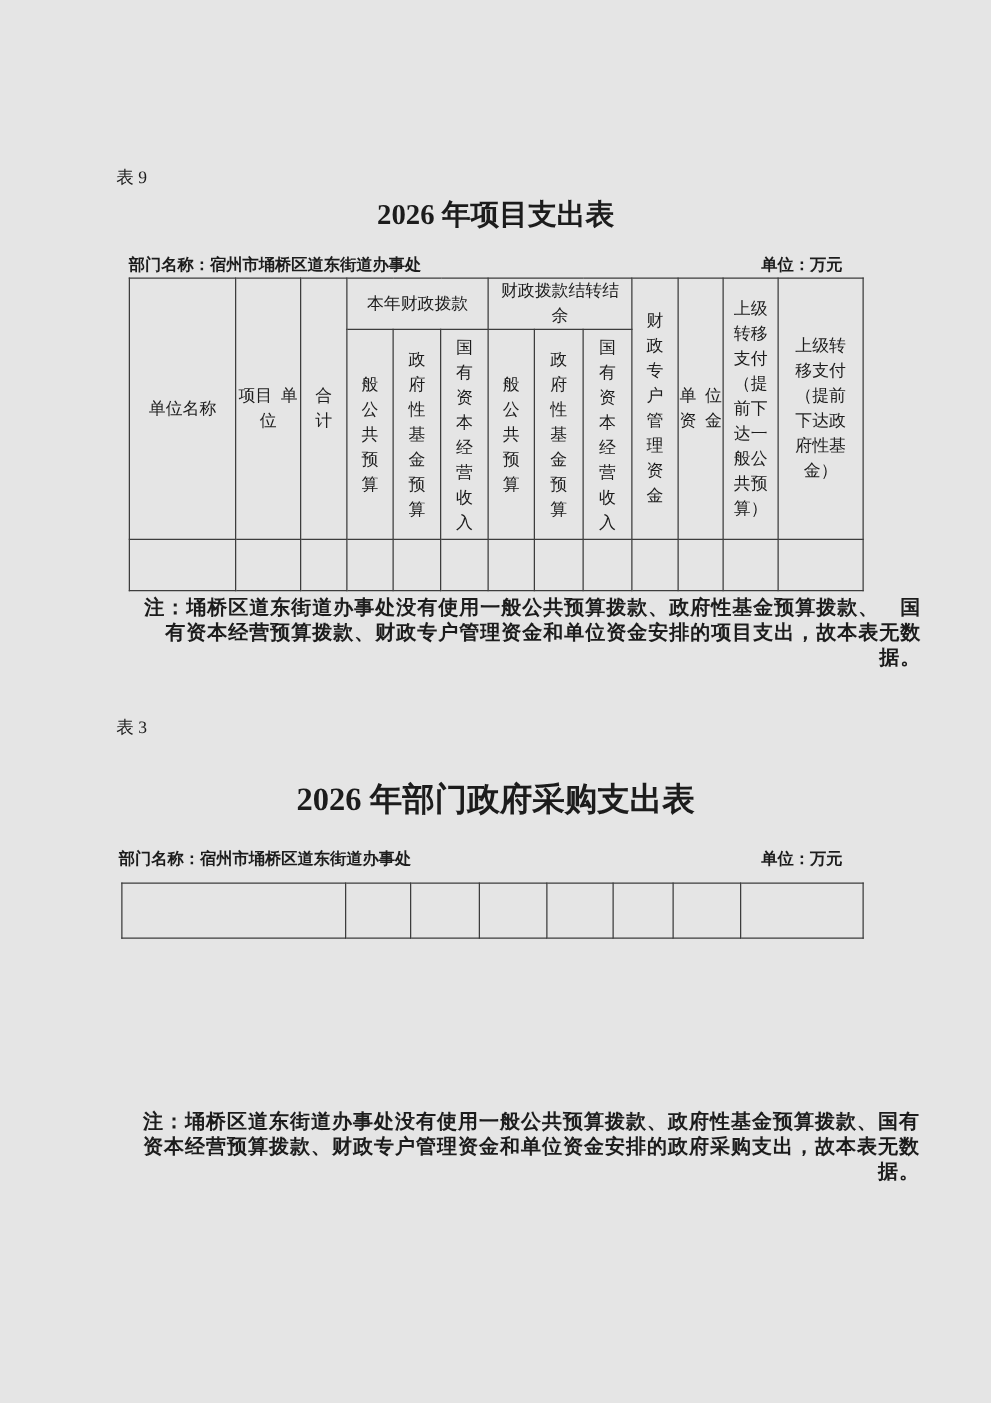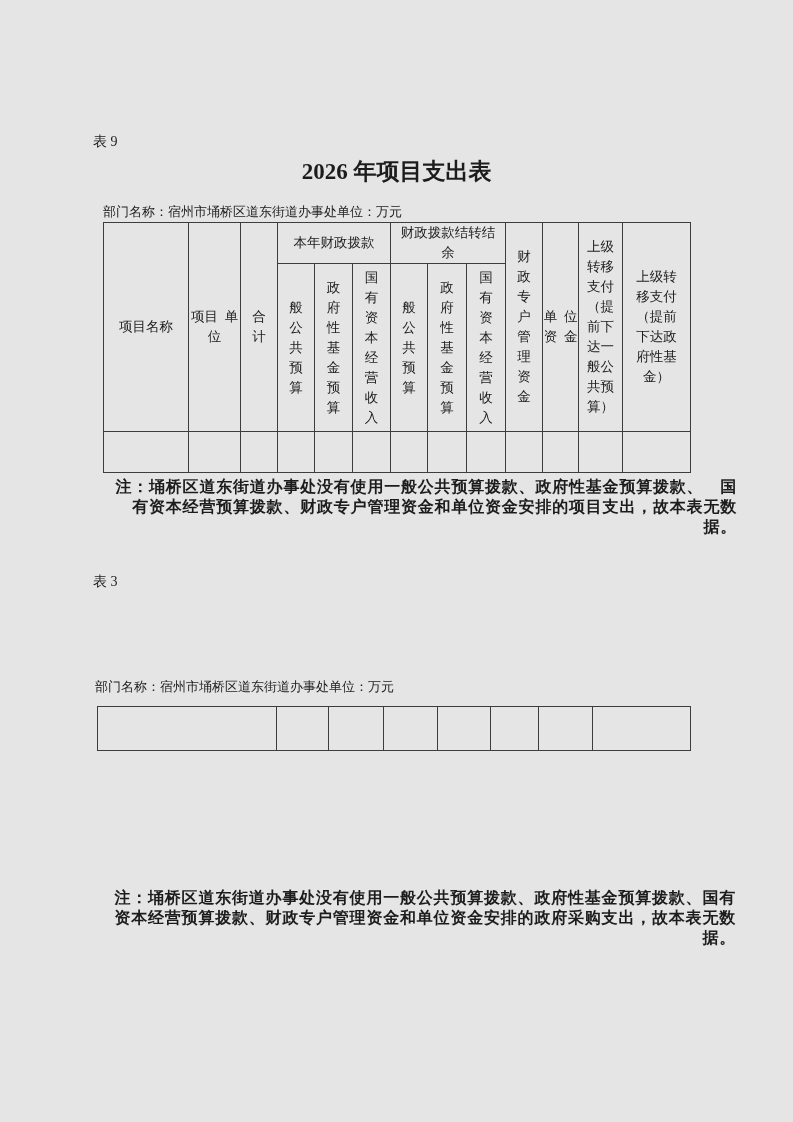--- a/index.html
+++ b/index.html
@@ -5,21 +5,21 @@
   html,body{margin:0;padding:0;background:#ffffff;}
   .page{
     position:relative;width:793px;height:1122px;background:#e5e5e5;overflow:hidden;
     font-family:"Liberation Serif","DejaVu Serif",serif;color:#1c1c1c;
   }
   .abs{position:absolute;}
   .tbl-label{font-size:14px;}
   .doc-title{left:0;right:0;text-align:center;font-weight:bold;font-family:Liberation Serif, serif;}
   .title-1{top:156px;font-size:23px;}
   .title-2{top:622px;font-size:26px;}
-  .meta-row{display:flex;justify-content:flex-start;font-size:13px;font-weight:normal;}
+  .meta-row{display:flex;justify-content:space-between;font-size:13px;font-weight:bold;}
   table{border-collapse:collapse;table-layout:fixed;border:1.5px solid #3d3d3d;}
   th,td{border:1px solid #3d3d3d;padding:0;font-weight:normal;
         text-align:center;vertical-align:middle;white-space:pre-line;overflow:hidden;}
   .t1 th,.t1 td{font-size:13.5px;line-height:20px;}
   .t2 th,.t2 td{font-size:13.5px;line-height:21px;}
   .note{font-size:16px;font-weight:bold;line-height:20px;letter-spacing:0.8px;white-space:pre-line;text-align:right;}
 </style>
 </head>
 <body>
 
@@ -45,21 +45,21 @@
       <col style="width:37px">
         <col style="width:39px">
         <col style="width:39px">
       <col style="width:37px">
         <col style="width:36px">
         <col style="width:44px">
       <col style="width:68px">
     </colgroup>
     <tbody>
         <tr style="height:41px;">
-      <th rowspan="2">项目名称</th>
+      <th rowspan="2">单位名称</th>
       <th rowspan="2">项目 单
 位</th>
       <th rowspan="2">合
 计</th>
       <th colspan="3">本年财政拨款</th>
       <th colspan="3">财政拨款结转结　余</th>
       <th rowspan="2">财
 政
 专
 户
@@ -144,20 +144,21 @@
     </tr>
   </tbody>
     </table>
 
   <div class="abs note" style="left:97px;top:477px;width:640px;">注：埇桥区道东街道办事处没有使用一般公共预算拨款、政府性基金预算拨款、　国
 有资本经营预算拨款、财政专户管理资金和单位资金安排的项目支出，故本表无数
 据。</div>
 
   <div class="abs tbl-label" style="left:93px;top:573px;">表 3</div>
 
+  <div class="abs doc-title title-2">2026 年部门政府采购支出表</div>
 
   <div class="abs meta-row" style="left:95px;top:678px;width:579px;">
     <span>部门名称：宿州市埇桥区道东街道办事处</span>
     <span>单位：万元</span>
   </div>
 
   <table class="abs t2" style="left:97px;top:706px;width:593px;">
     <colgroup>
       <col style="width:179px">
         <col style="width:52px">

